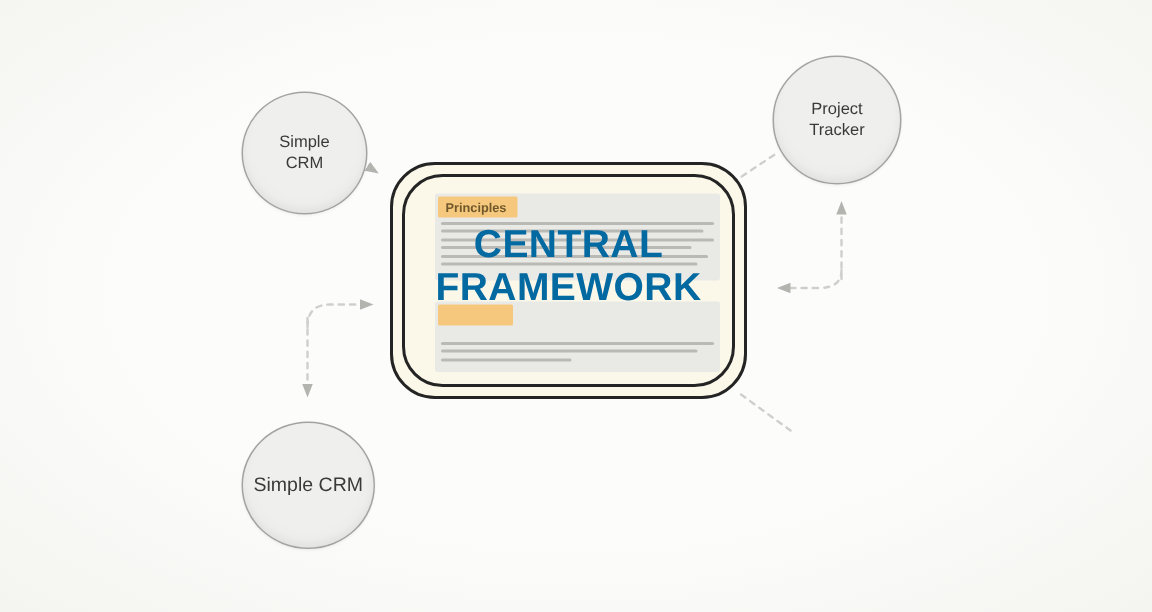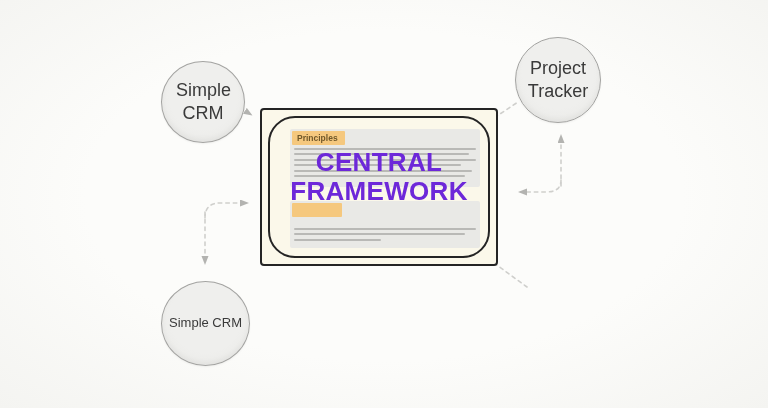--- a/index.html
+++ b/index.html
@@ -18,41 +18,41 @@
   
   .node{
     position:absolute;
     border-radius:50%;
     background:radial-gradient(circle at 50% 42%, #efefed 55%, #e7e7e4 100%);
     border:1.5px solid #a3a3a1;
     box-shadow: inset 0 -3px 5px rgba(0,0,0,0.04), 0 1px 2px rgba(0,0,0,0.05);
     display:flex;align-items:center;justify-content:center;
     text-align:center;
     color:#3a3a3a;
-    font-size:18px;
+    font-size:11px;
     line-height:1.3;
     z-index:2;
   }
   .node-tl{left:161px;top:61px;width:82px;height:80px;}
   .node-tl .node-label{width:54px;}
   .node-tr{left:515px;top:37px;width:84px;height:84px;}
   .node-tr .node-label{width:64px;}
   .node-bl{left:161px;top:281px;width:87px;height:83px;font-size:13px;}
   .node-bl .node-label{white-space:nowrap;}
   .node-br{left:520px;top:278px;width:88px;height:82px;}
   .node-br .node-label{width:92px;}
 
   
   .central-box{
     position:absolute;
     left:260px;top:108px;width:238px;height:158px;
     box-sizing:border-box;
     background:#fbf8ea;
     border:2.5px solid #242424;
-    border-radius:4px;
+    border-radius:30px;
     z-index:2;
   }
   .central-inner{
     position:absolute;
     left:6px;top:6px;right:6px;bottom:6px;
     box-sizing:border-box;
     border:2px solid #242424;
     border-radius:27px;
     background:#fbf8ea;
     overflow:hidden;
@@ -83,21 +83,21 @@
 
   .central-title{
     position:absolute;
     left:0;right:0;top:30px;
     z-index:3;
     text-align:center;
     font-size:26px;
     font-weight:bold;
     letter-spacing:0.3px;
     line-height:29px;
-    color:#6d28d9;
+    color:#0369a1;
   }
 </style>
 </head>
 <body>
 
 <div class="stage">
 
   <svg class="connectors" viewBox="0 0 768 408" xmlns="http://www.w3.org/2000/svg">
     <defs>
       <marker id="arrow" markerUnits="userSpaceOnUse" markerWidth="9" markerHeight="8" refX="6" refY="3.5" orient="auto">

